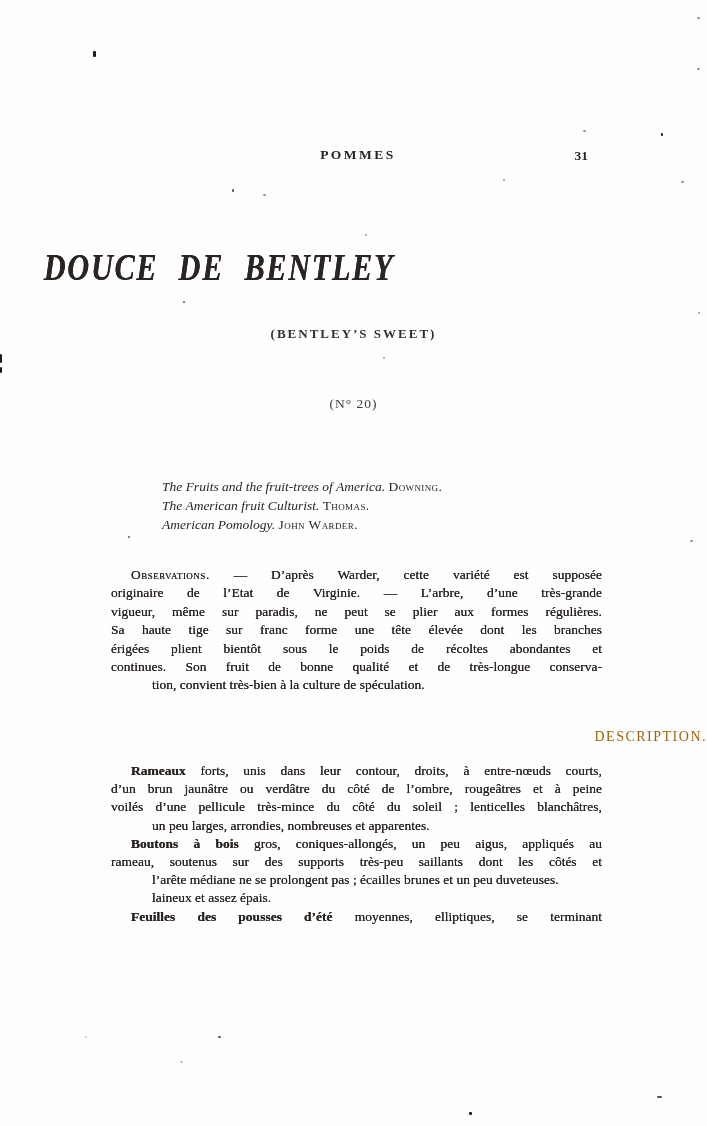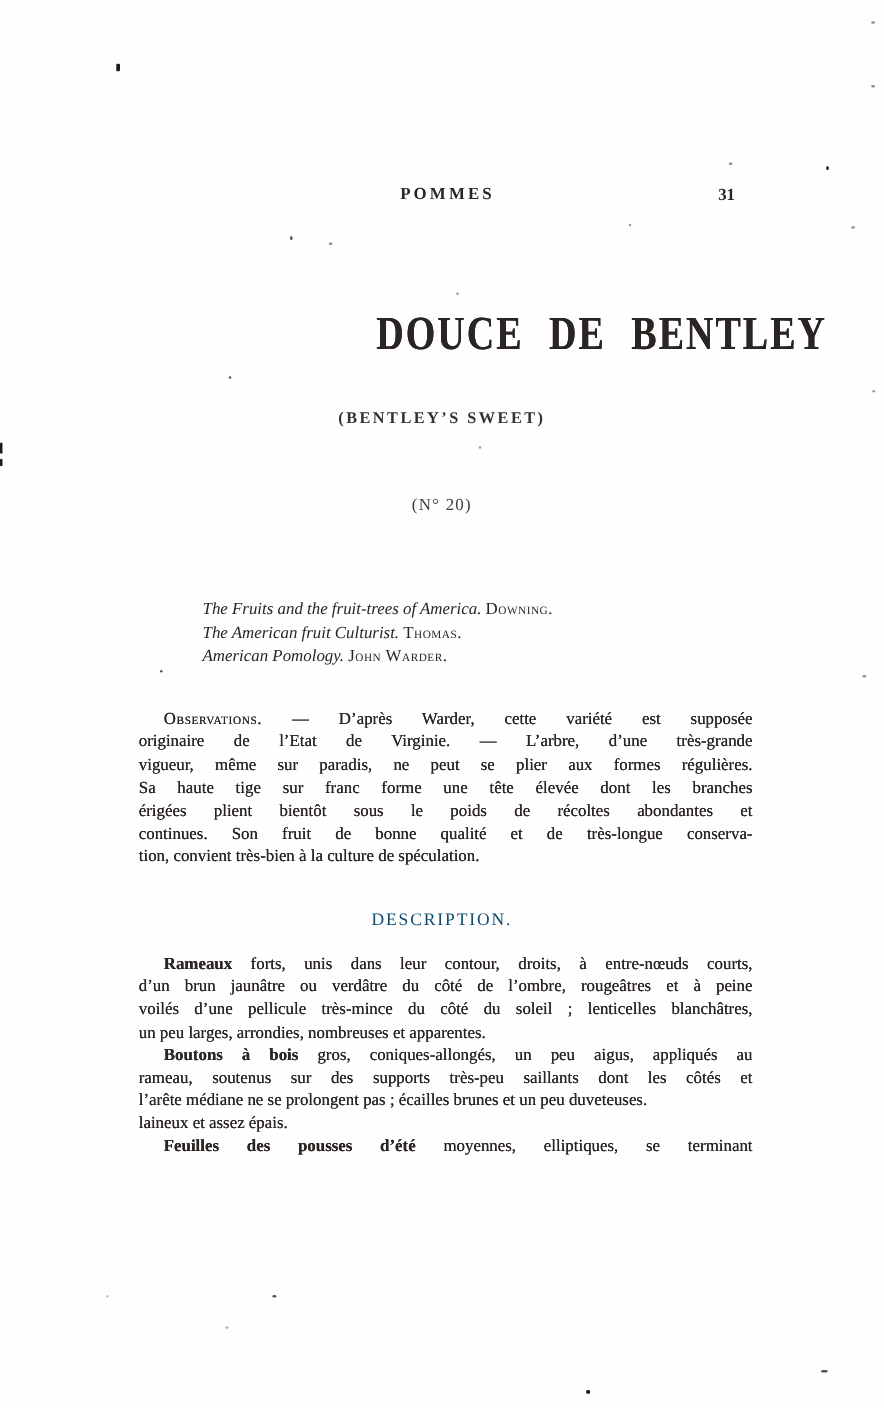--- a/index.html
+++ b/index.html
@@ -15,21 +15,21 @@
 
   
   .header { position: absolute; top: 147px; left: 112px; width: 492px; height: 20px; }
   .running-title {
     position: absolute; left: 50%; transform: translateX(-50%);
     font-size: 13.5px; letter-spacing: 2.5px; font-weight: bold; white-space: nowrap;
   }
   .page-number { position: absolute; right: 16px; top: 1px; font-size: 13.5px; font-weight: bold; }
 
   
-  .title-wrap { position: absolute; top: 248px; left: 0; width: 707px; text-align: right; }
+  .title-wrap { position: absolute; top: 248px; left: 0; width: 707px; text-align: left; font-style: italic; }
   .title-wrap h1 {
     display: inline-block; margin: 0;
     font-size: 38px; font-weight: bold; line-height: 1;
     letter-spacing: 2px; word-spacing: 14px; white-space: nowrap;
     transform: scaleX(0.8); transform-origin: 50% 50%;
     text-shadow: 0 0 0.4px currentColor;
   }
 
   .synonym {
     position: absolute; top: 326px; left: 0; width: 707px; text-align: center;
@@ -44,28 +44,28 @@
   .bibliography { position: absolute; top: 477px; left: 130px; font-size: 13.5px; line-height: 19px; }
   .biblio-line { white-space: nowrap; }
   .biblio-line i { font-style: italic; margin-left: 32px; }
   .sc { font-variant: small-caps; letter-spacing: 0.4px; }
 
   
   .textblock { position: absolute; left: 111px; width: 491px; font-size: 13.5px; line-height: 18.4px; }
   .observations { top: 566px; }
   .paragraphs { top: 762px; line-height: 18.2px; }
   .jline { white-space: nowrap; text-align: justify; text-align-last: justify; text-shadow: 0 0 0.35px currentColor; }
-  .jline.lastline { text-align-last: left; }
+  .jline.lastline { text-align-last: left; margin-left: 41px; }
   .jline.firstline { text-indent: 20px; }
   .bold-lead { font-weight: bold; }
   .sc-lead { font-variant: small-caps; letter-spacing: 0.5px; }
 
   .desc-heading {
-    position: absolute; top: 729px; left: 0; width: 707px; text-align: center;
-    font-size: 14px; letter-spacing: 1.5px; color: #0c4a6e;
+    position: absolute; top: 729px; left: 0; width: 707px; text-align: right;
+    font-size: 14px; letter-spacing: 1.5px; color: #a16207;
   }
 
   
   .speck { position: absolute; border-radius: 1px; }
   .sp-dark { background: #1c1c1c; }
   .sp-mid { background: #5a554f; }
   .sp-light { background: #9a948c; }
   .sp-faint { background: #c3beb6; }
 </style>
 </head>

